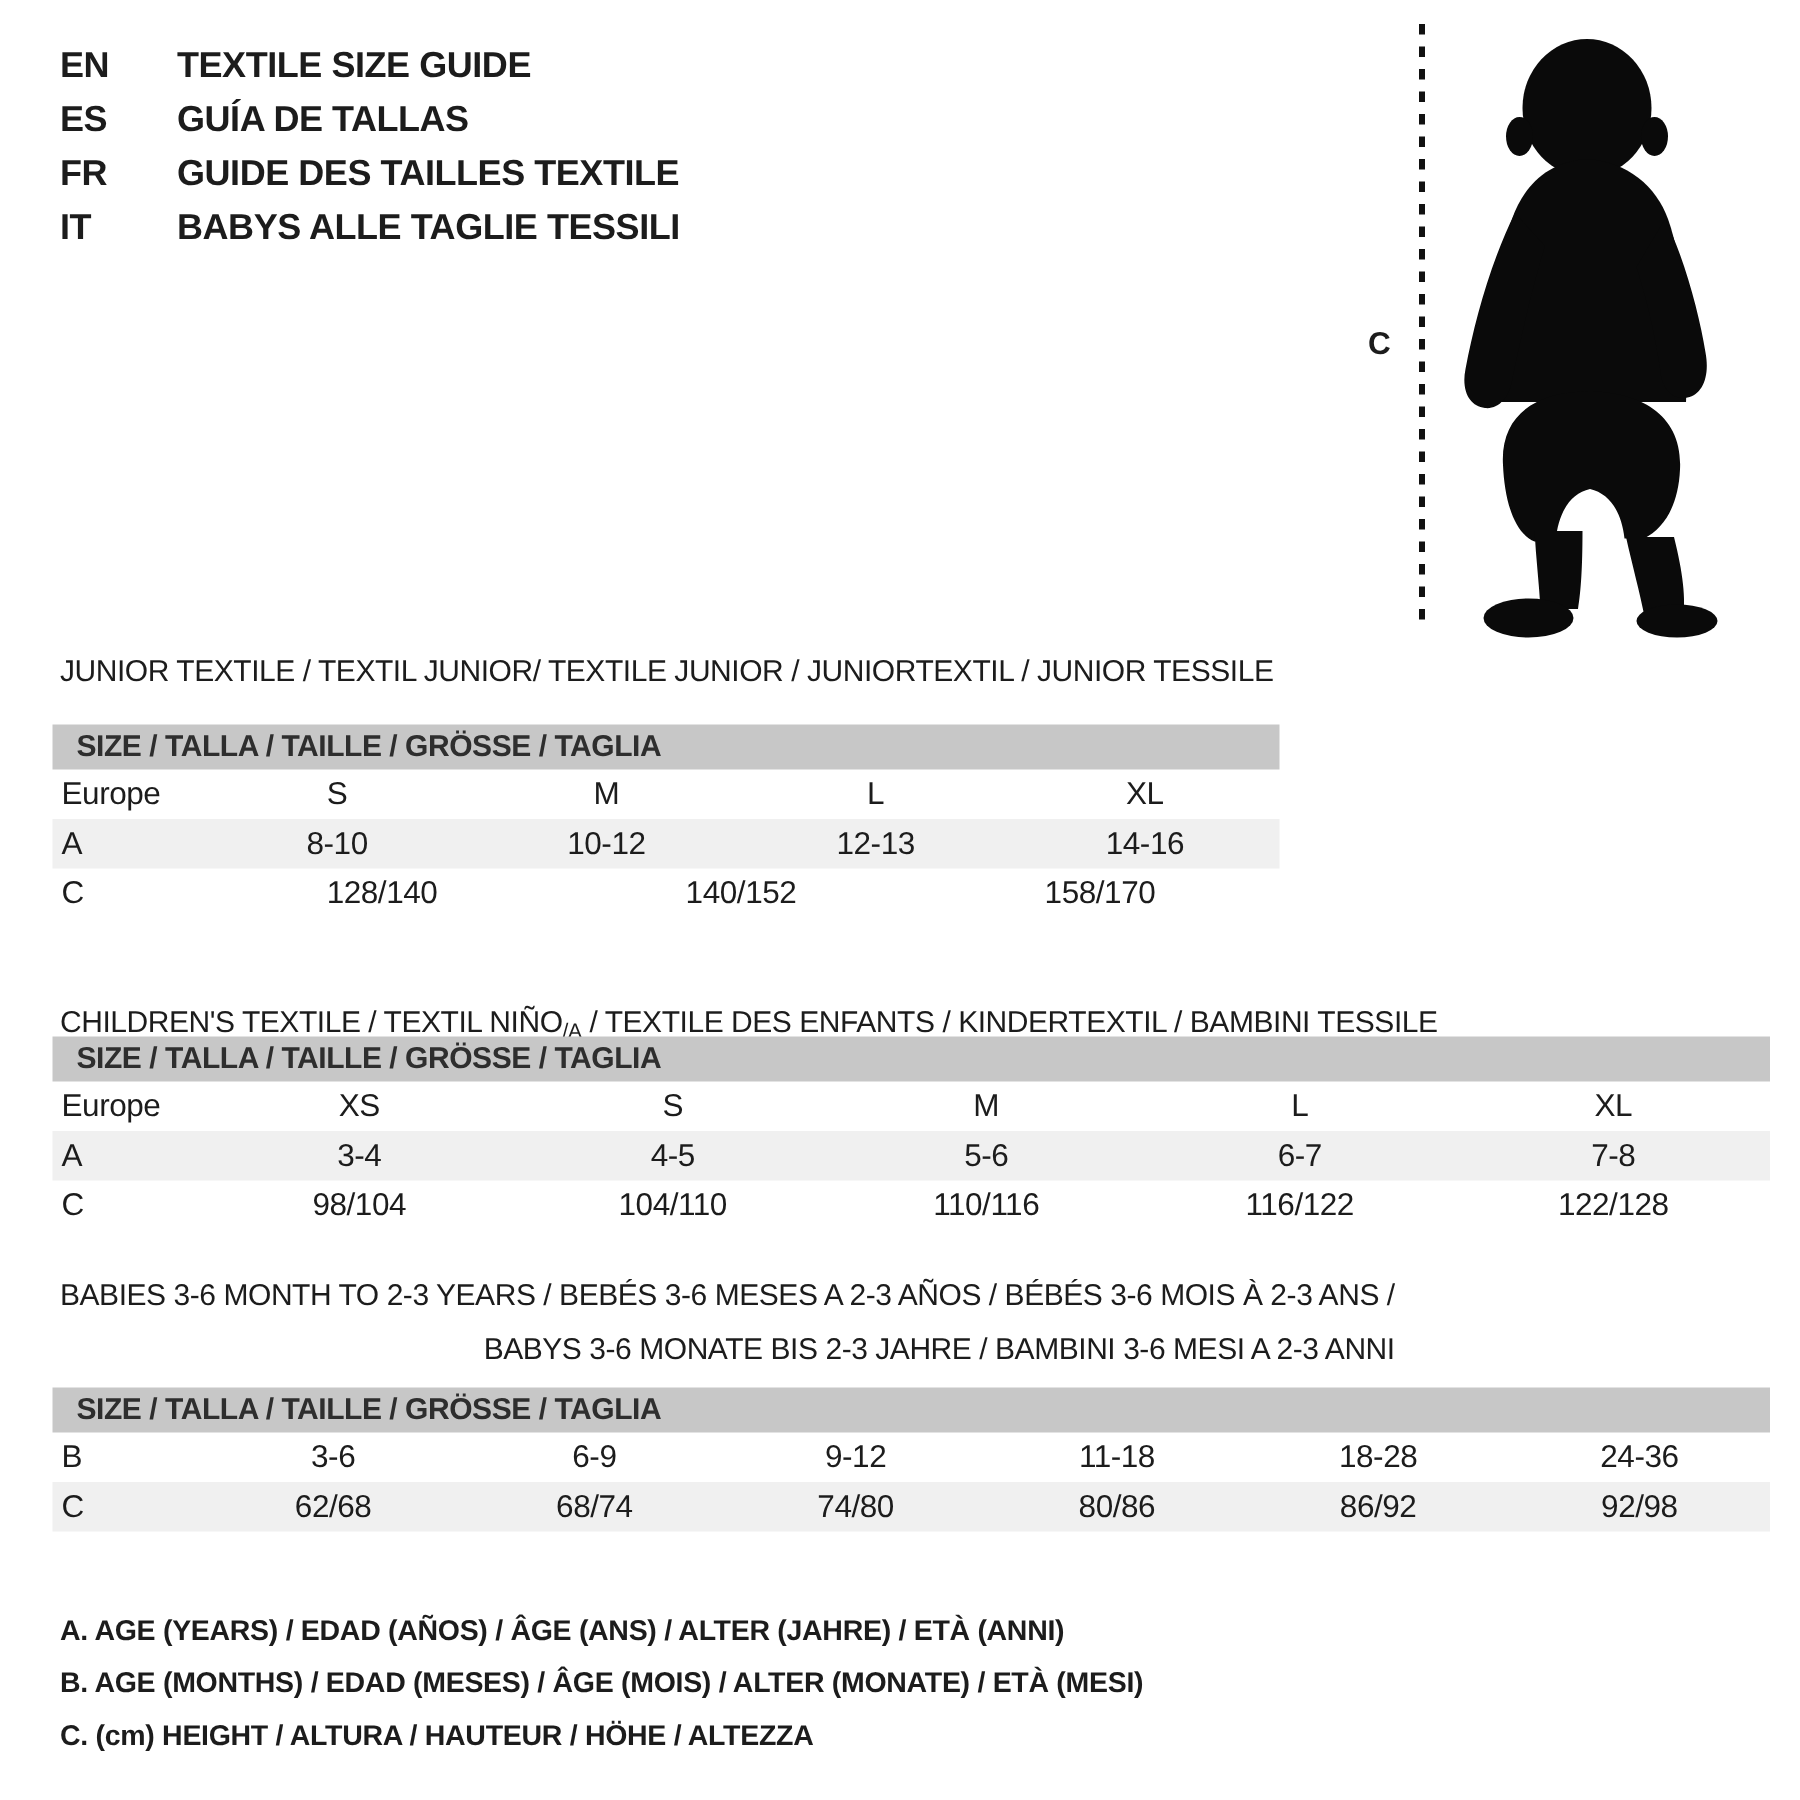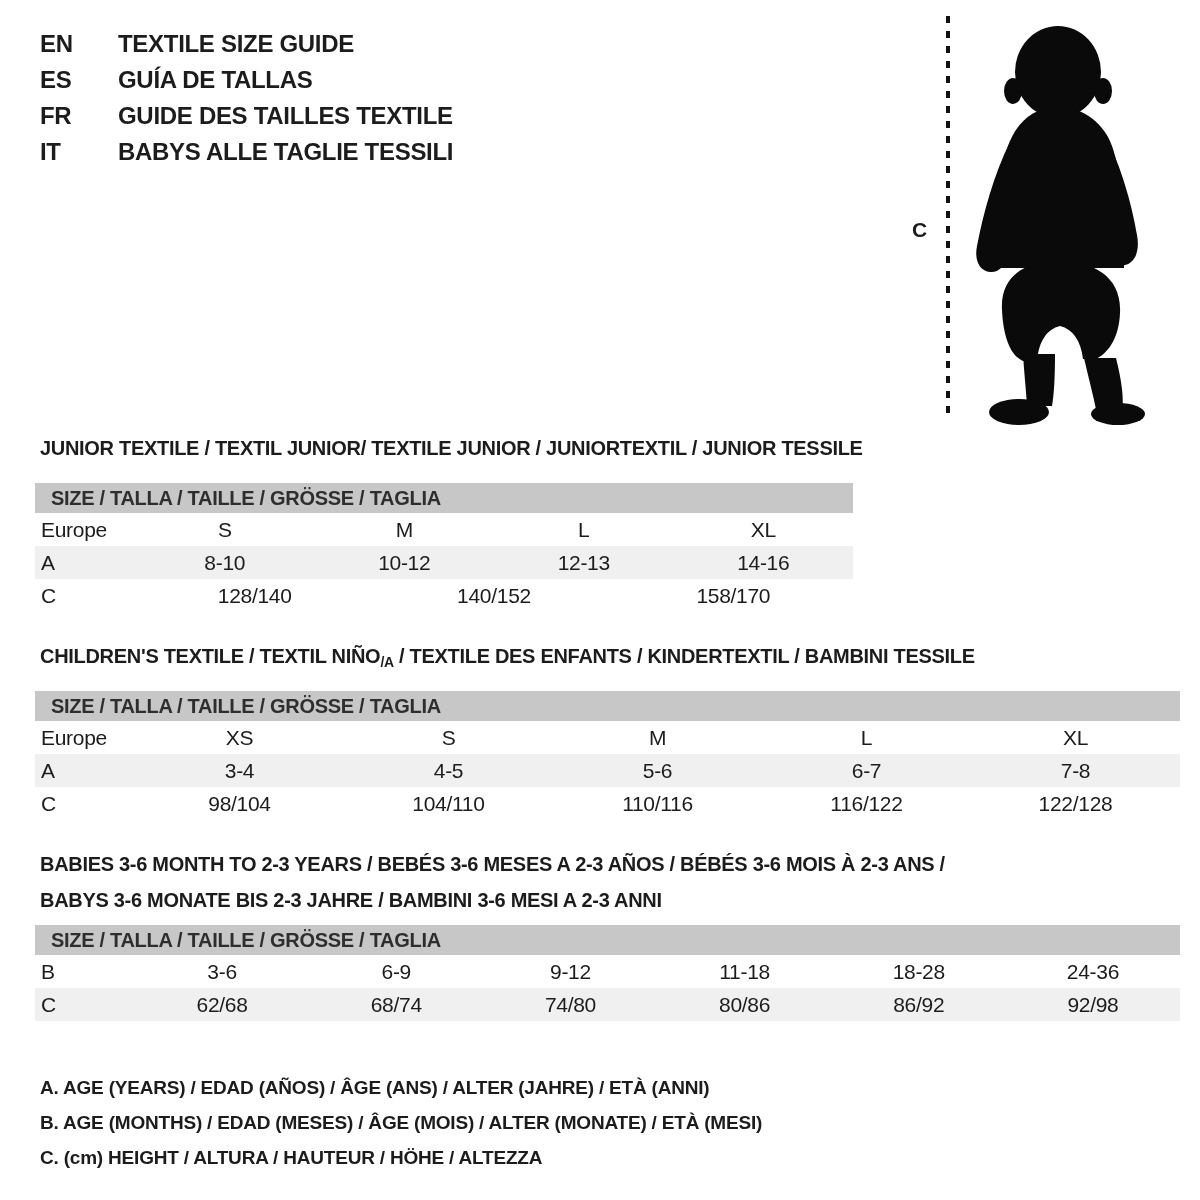--- a/index.html
+++ b/index.html
@@ -17,22 +17,22 @@
   }
   .lang-code { width:78px; flex:0 0 78px; }
 
   
   .measure-label { position:absolute; left:912px; top:218px; font-size:21px; font-weight:bold; }
   .dash-line-svg { position:absolute; left:944px; top:14px; }
   .baby-svg { position:absolute; left:963px; top:14px; }
 
   
   .section-title {
-    position:absolute; left:40px; font-size:20px; font-weight:bold;
-    letter-spacing:-0.3px; white-space:nowrap; line-height:24px;
+    position:absolute; left:40px; font-size:20px; font-weight:normal;
+    letter-spacing:-0.3px; white-space:nowrap; line-height:24px;text-align:right;
   }
   .section-title.two-line { line-height:36px; }
   .sub-a { font-size:14px; vertical-align:-4px; }
 
   
   .size-table { position:absolute; left:35px; }
   .size-bar {
     height:30px; line-height:30px; background:#c7c7c7; color:#2e2e2e;
     font-weight:bold; font-size:20px; letter-spacing:-0.3px;
     padding-left:16px; box-sizing:border-box;
@@ -110,21 +110,21 @@
       <span class="t-cell">14-16</span>
     </div>
     <div class="t-row">
       <span class="t-label">C</span>
       <span class="t-cell">128/140</span>
       <span class="t-cell">140/152</span>
       <span class="t-cell">158/170</span>
     </div>
   </div>
 
-  <div class="section-title" style="top:644px;">
+  <div class="section-title" style="top:670px;">
     <span>CHILDREN'S TEXTILE / TEXTIL NIÑO</span><span class="sub-a">/A</span><span> / TEXTILE DES ENFANTS / KINDERTEXTIL / BAMBINI TESSILE</span>
   </div>
   <div class="size-table" style="top:691px; width:1145px;">
     <div class="size-bar">SIZE / TALLA / TAILLE / GRÖSSE / TAGLIA</div>
     <div class="t-row">
       <span class="t-label">Europe</span>
       <span class="t-cell">XS</span>
       <span class="t-cell">S</span>
       <span class="t-cell">M</span>
       <span class="t-cell">L</span>

